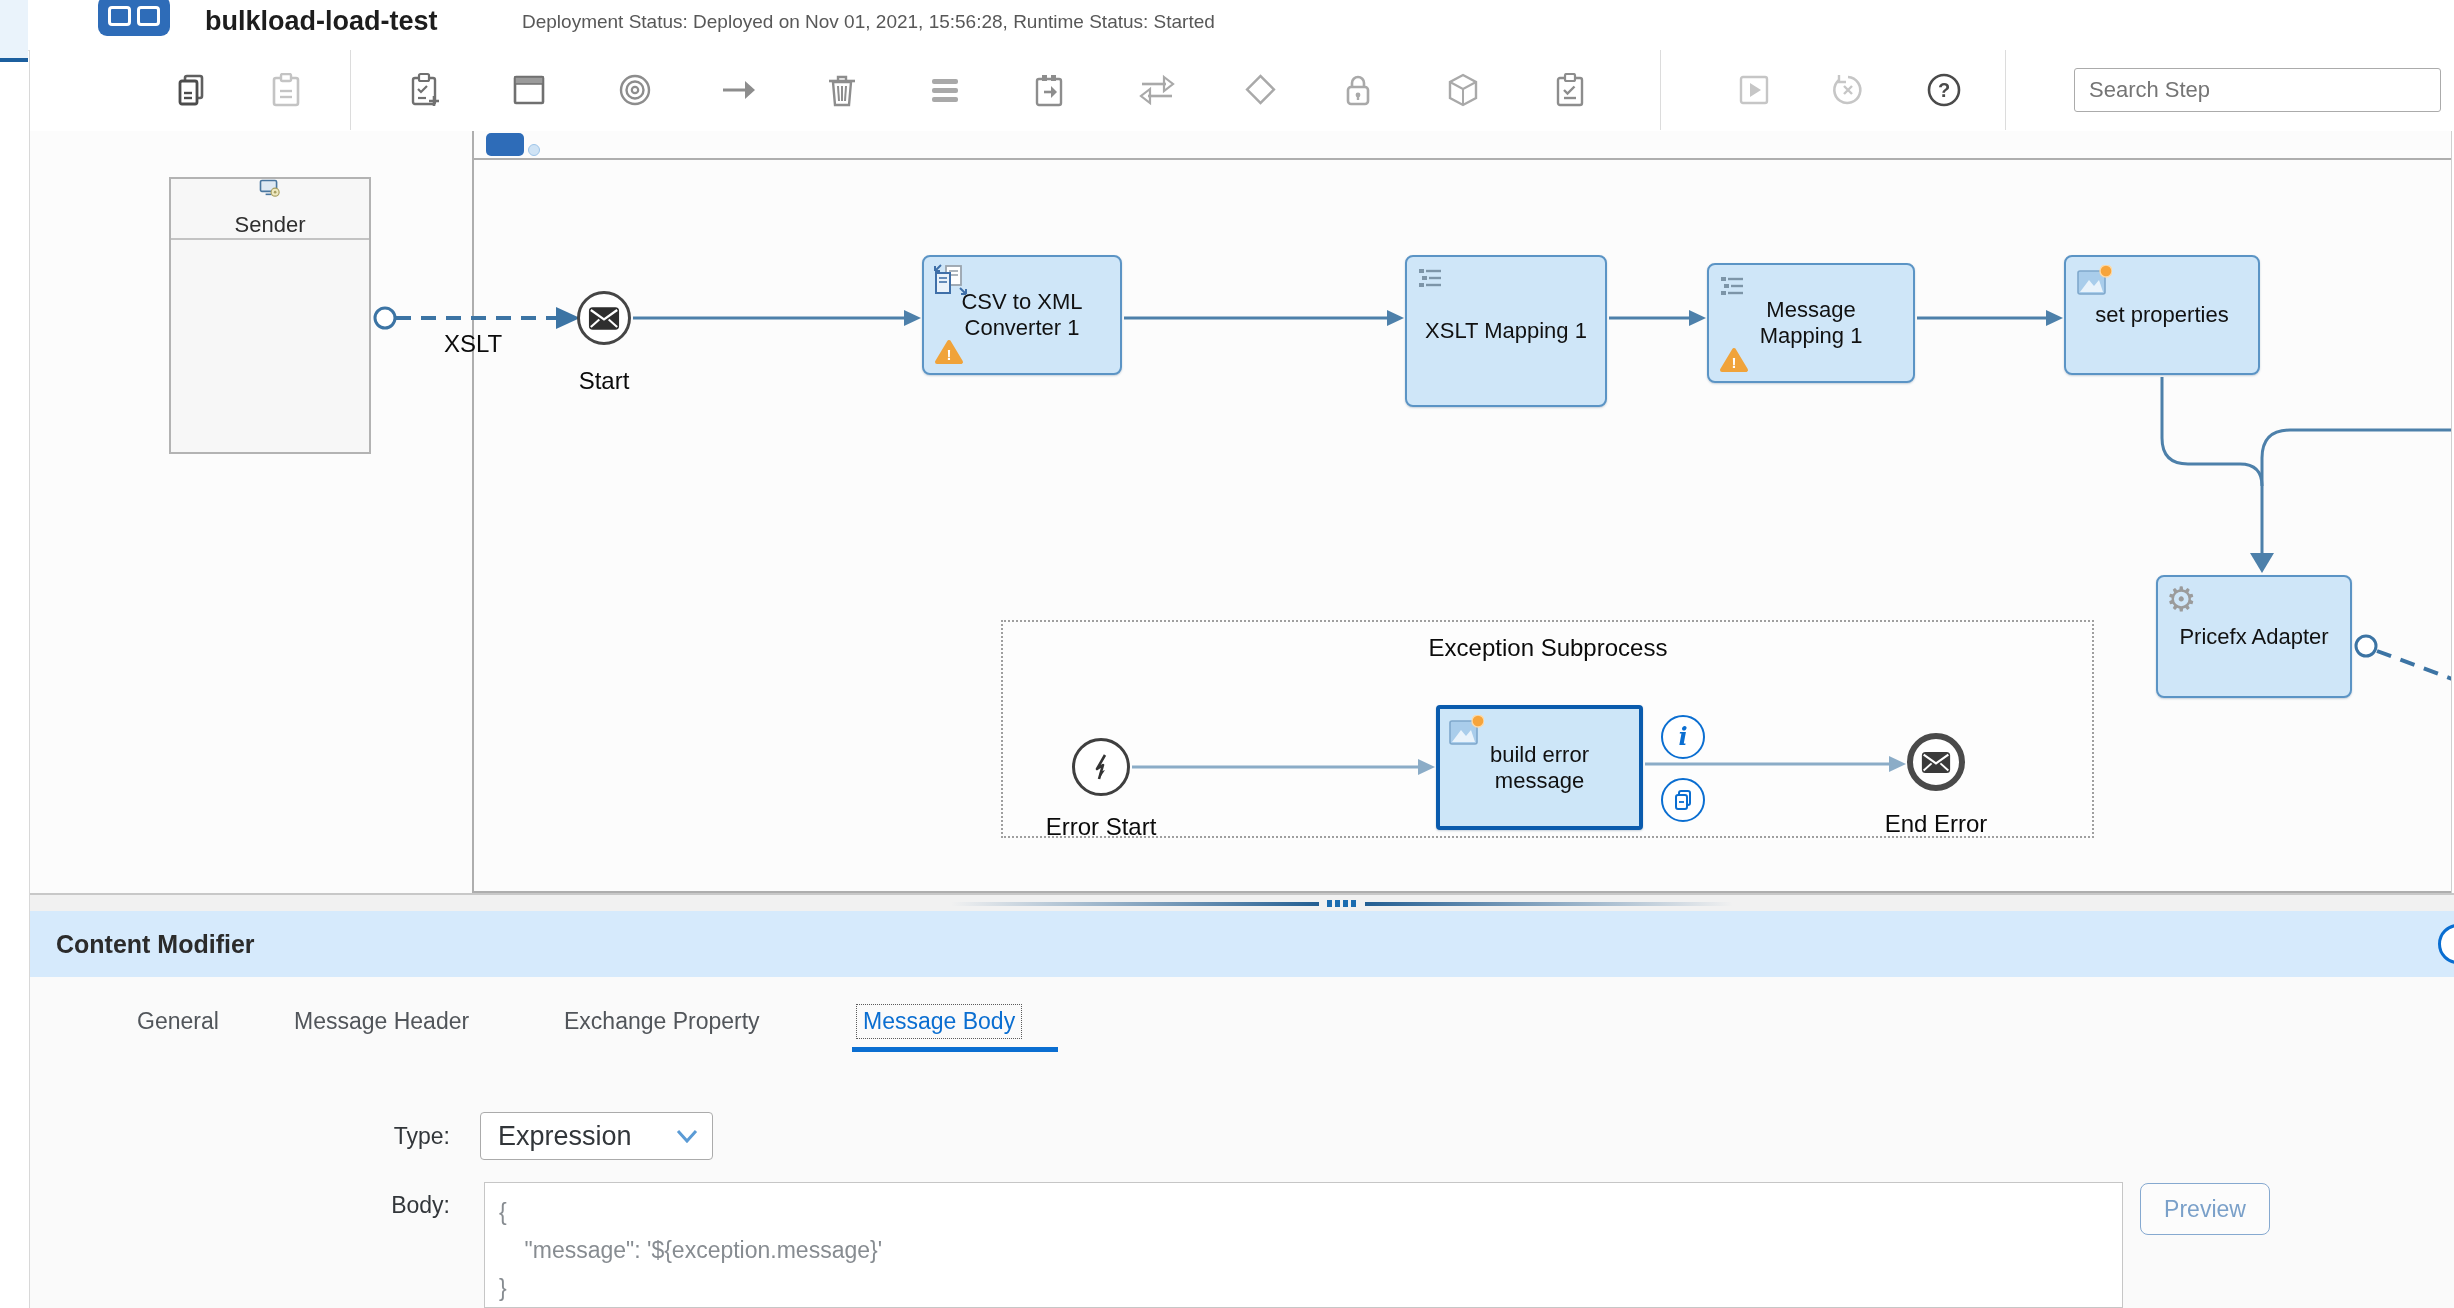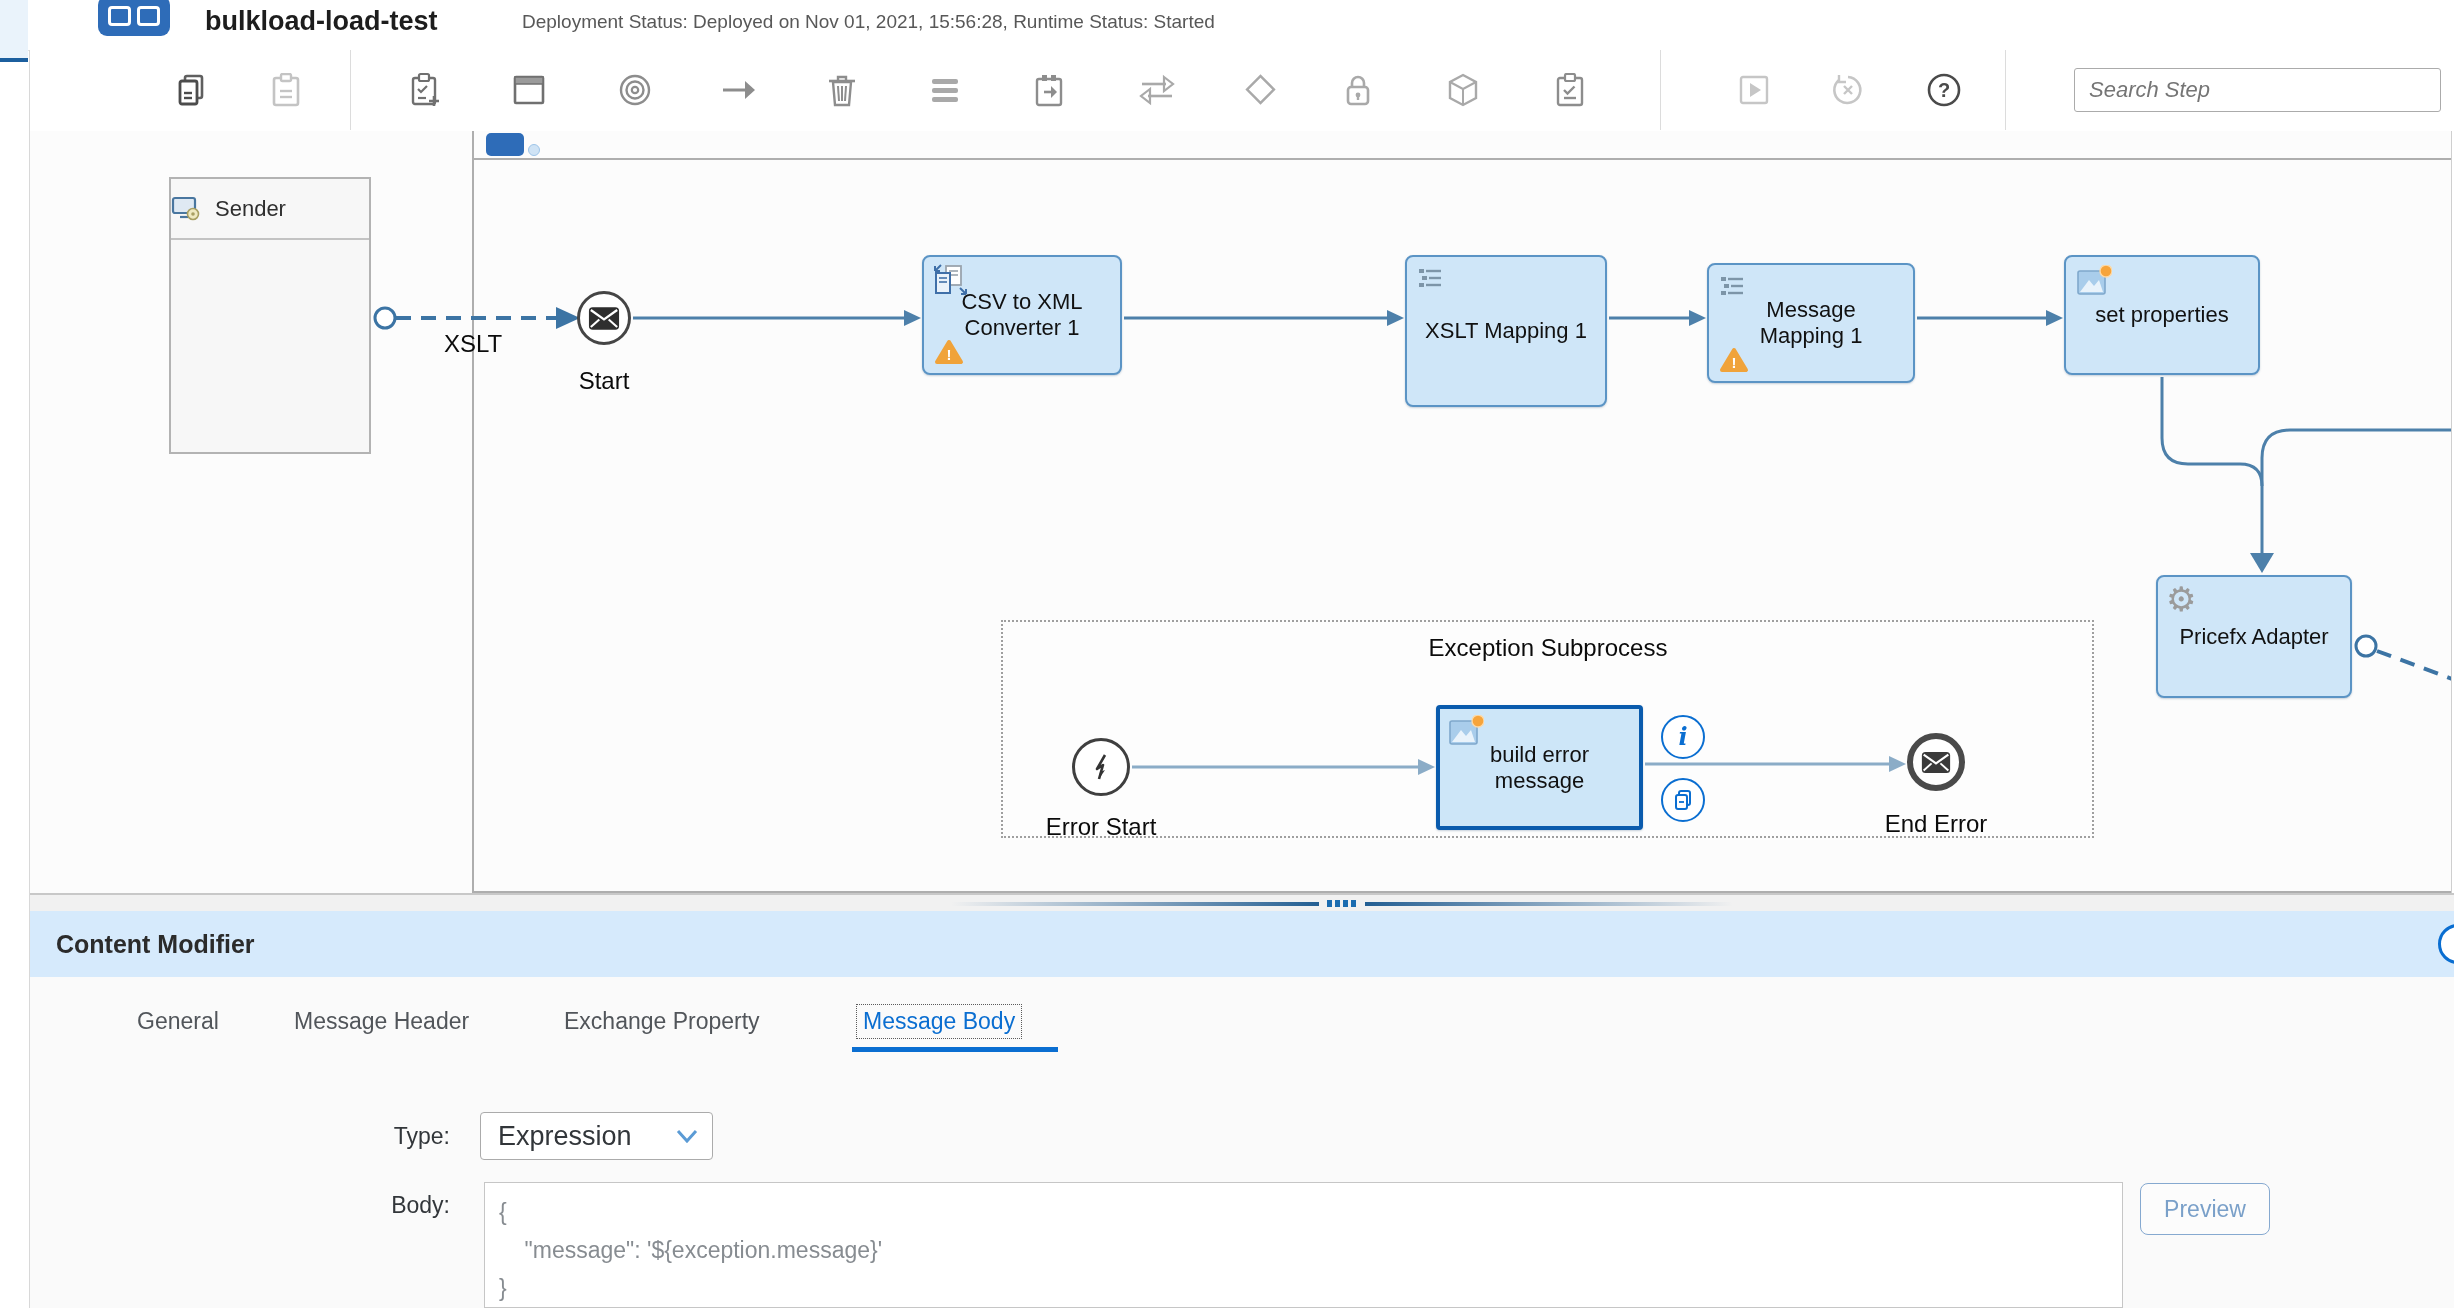--- a/index.html
+++ b/index.html
@@ -8,21 +8,21 @@
   #app{position:relative;width:2454px;height:1308px;background:#fff;}
   
   .hdr-title{font-size:27px;font-weight:bold;color:#1d1d1d;}
   .hdr-status{font-size:19px;color:#585858;}
   .appicon{width:72px;height:40px;border-radius:9px;background:#2e6cb8;display:flex;align-items:center;justify-content:center;gap:6px;}
   .appicon span{display:block;width:17px;height:14px;border:3px solid #fff;border-radius:4px;}
   
   .tb{width:44px;height:44px;display:flex;align-items:center;justify-content:center;cursor:pointer;}
   .tbsep{width:1px;background:#dcdcdc;}
   .search{width:367px;height:44px;border:1px solid #ababab;border-radius:3px;background:#fff;
-    font-style:italic;font-size:22px;color:#8e8e8e;padding:8px 14px;box-sizing:border-box;outline:none;
+    font-size:22px;color:#8e8e8e;padding:8px 14px;box-sizing:border-box;outline:none;
     font-family:"Liberation Sans",sans-serif;}
   
   .step{background:#cfe6f8;border:2px solid #5b94c5;border-radius:8px;display:flex;align-items:center;justify-content:center;
     font-size:22px;color:#111;text-align:center;white-space:pre-line;box-shadow:0 1px 2px rgba(40,80,120,.25);cursor:pointer;box-sizing:border-box;}
   .circle{background:#fff;border-radius:50%;display:flex;align-items:center;justify-content:center;box-sizing:border-box;cursor:pointer;}
   .nodelabel{font-size:24px;color:#0b0b0b;text-align:center;}
   .poolline{background:#aeaeae;}
   .qbtn{width:40px;height:40px;border:2px solid #0a6ed1;border-radius:50%;background:#fff;display:flex;align-items:center;justify-content:center;cursor:pointer;}
   
   .paneltitle{font-size:25px;font-weight:bold;color:#2b2b2b;}
@@ -183,21 +183,21 @@
 
   <div class="abs" style="left:30px;top:131px;width:2424px;height:762px;background:#fcfcfc;"></div>
 
   <div class="abs poolline" style="left:472px;top:158px;width:1982px;height:2px;"></div>
   <div class="abs poolline" style="left:472px;top:131px;width:2px;height:762px;"></div>
   <div class="abs poolline" style="left:472px;top:891px;width:1982px;height:2px;"></div>
   <div class="abs" style="left:486px;top:133px;width:38px;height:23px;border-radius:5px;background:#2e6cb8;"></div>
   <div class="abs" style="left:528px;top:144px;width:10px;height:10px;border-radius:50%;background:#cfe3f5;border:1px solid #9ec4e8;"></div>
 
   <div class="abs" style="left:169px;top:177px;width:202px;height:277px;background:#f7f7f7;border:2px solid #b3b3b3;box-sizing:border-box;">
-    <div style="height:59px;border-bottom:2px solid #c3c3c3;display:flex;align-items:center;gap:14px;">
+    <div style="height:59px;border-bottom:2px solid #c3c3c3;display:flex;align-items:center;gap:14px;flex-direction:column;">
       <svg width="30" height="26" viewBox="0 0 30 26">
           <rect x="2" y="2" width="22" height="15" rx="2" fill="#dfe9f3" stroke="#49769f" stroke-width="2.2"></rect>
           <line x1="9" y1="21" x2="17" y2="21" stroke="#49769f" stroke-width="2.2"></line>
           <circle cx="22" cy="18" r="5.5" fill="#efe9c0" stroke="#a89f62" stroke-width="1.6"></circle>
           <circle cx="22" cy="18" r="1.8" fill="#a89f62"></circle>
         </svg>
       <span style="font-size:22px;color:#2f2f2f;">Sender</span>
     </div>
   </div>
 

